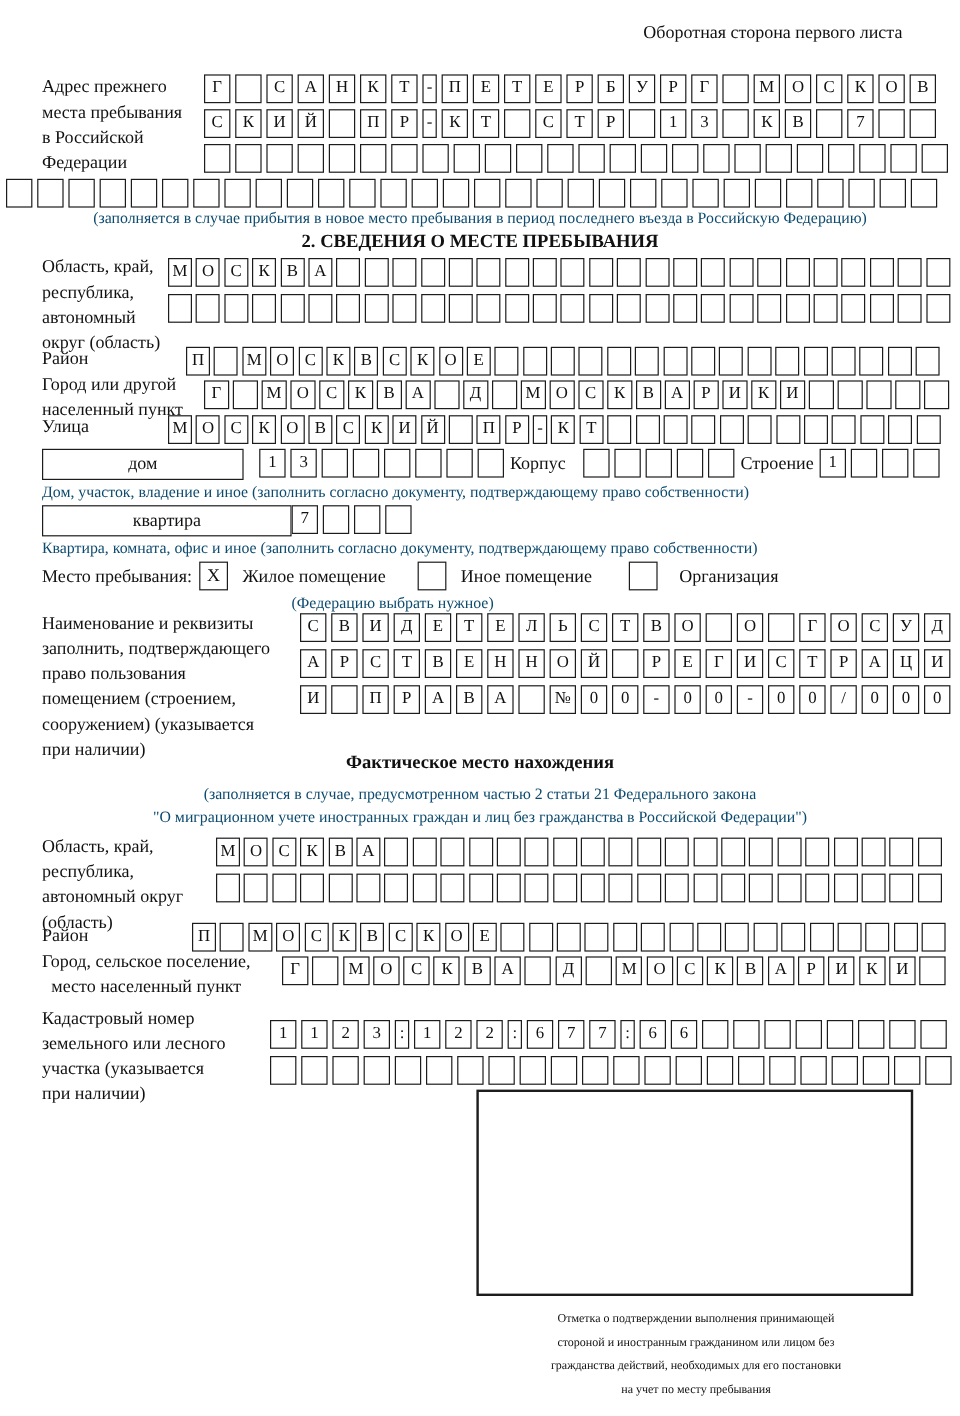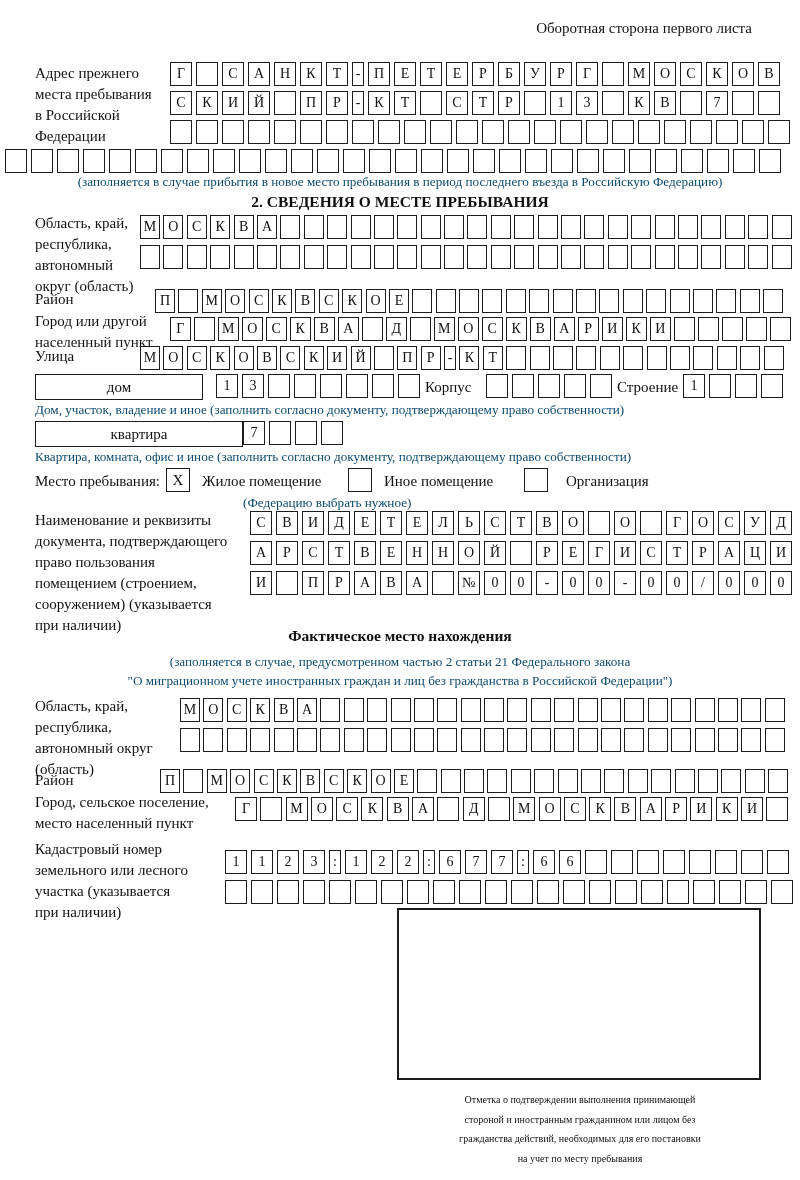--- a/index.html
+++ b/index.html
@@ -364,21 +364,21 @@
   <div class="abs chk" style="top:468px;left:166px;">X</div>
   <div class="abs lbl" style="top:471px;left:202px;">Жилое помещение</div>
   <div class="abs chk" style="top:468px;left:348px;"></div>
   <div class="abs lbl" style="top:471px;left:384px;text-align:center;">Иное помещение</div>
   <div class="abs chk" style="top:468px;left:524px;"></div>
   <div class="abs lbl" style="top:471px;left:566px;">Организация</div>
   <div class="abs cap" style="top:495px;left:243px;">(Федерацию выбрать нужное)</div>
 
   <div class="abs" style="top:510px;left:35px;">
     <div class="lbl">Наименование и реквизиты</div>
-    <div class="lbl">документа, подтверждающего</div>
+    <div class="lbl">заполнить, подтверждающего</div>
     <div class="lbl">право пользования</div>
     <div class="lbl">помещением (строением,</div>
     <div class="lbl">сооружением) (указывается</div>
     <div class="lbl">при наличии)</div>
   </div>
   <div class="abs boxrow" style="top:511px;left:250px;">
       <span class="cb">С</span>
       <span class="cb">В</span>
       <span class="cb">И</span>
       <span class="cb">Д</span>
@@ -538,21 +538,21 @@
       <span class="cb"></span>
       <span class="cb"></span>
       <span class="cb"></span>
       <span class="cb"></span>
       <span class="cb"></span>
       <span class="cb"></span>
       <span class="cb"></span>
       <span class="cb"></span>
     </div>
 
-  <div class="abs" style="top:792px;left:35px;">
+  <div class="abs" style="top:792px;left:35px;text-align:center;">
     <div class="lbl">Город, сельское поселение,</div>
     <div class="lbl">место населенный пункт</div>
   </div>
   <div class="abs boxrow" style="top:797px;left:235px;--w:22px;--g:3.3px;">
       <span class="cb">Г</span>
       <span class="cb"></span>
       <span class="cb">М</span>
       <span class="cb">О</span>
       <span class="cb">С</span>
       <span class="cb">К</span>

